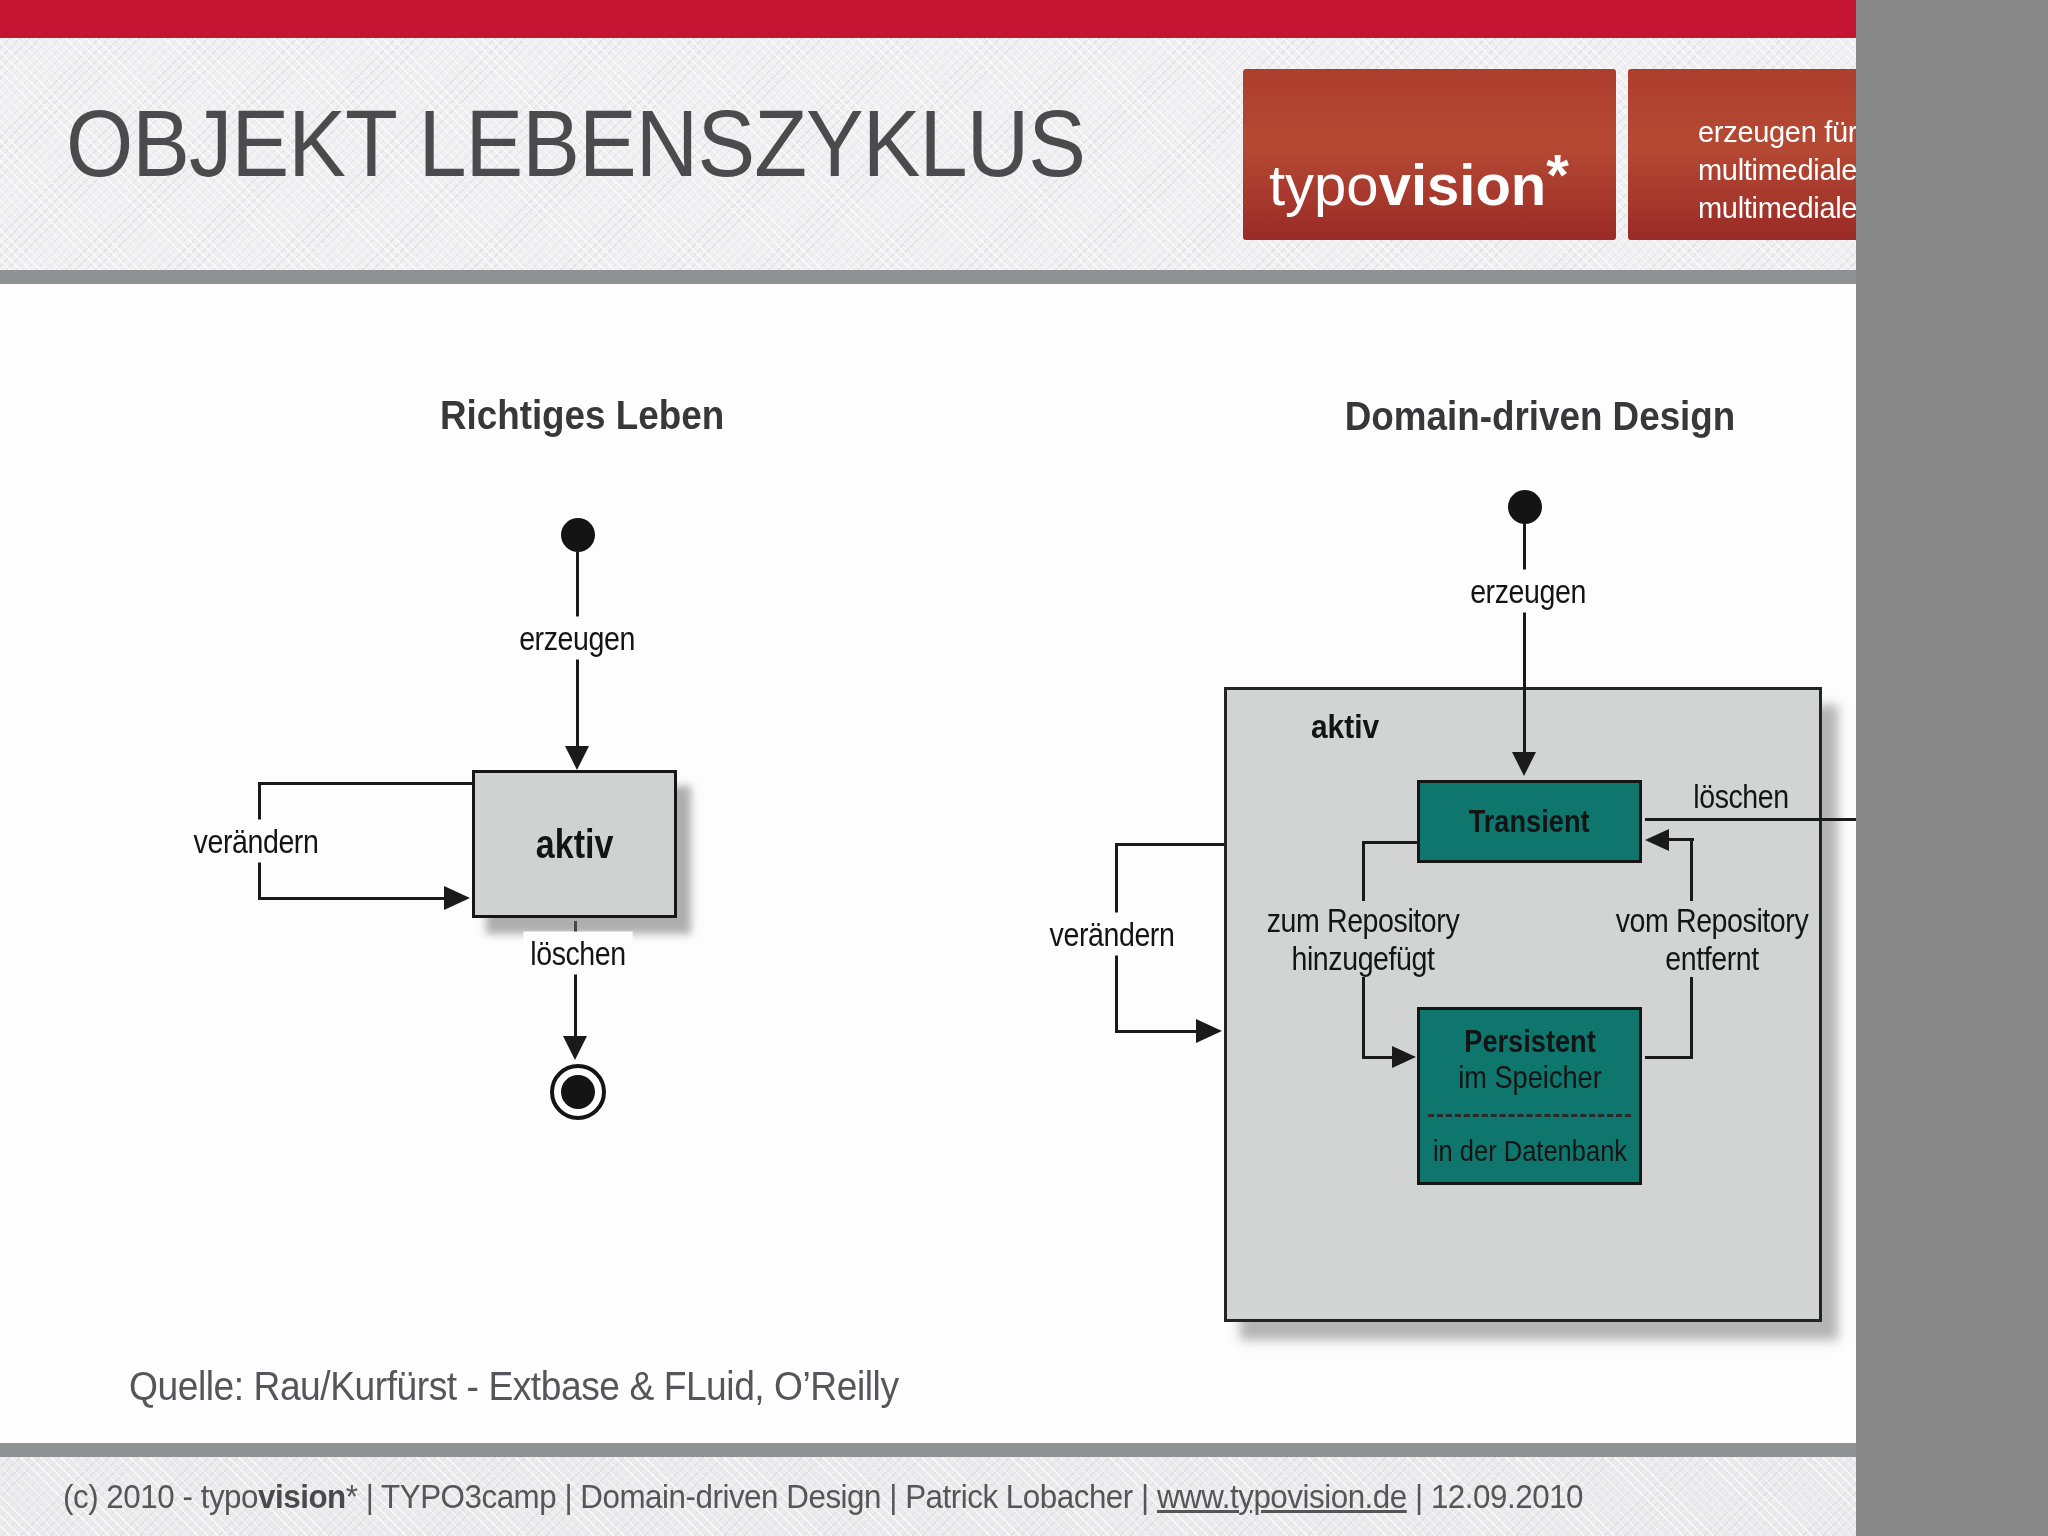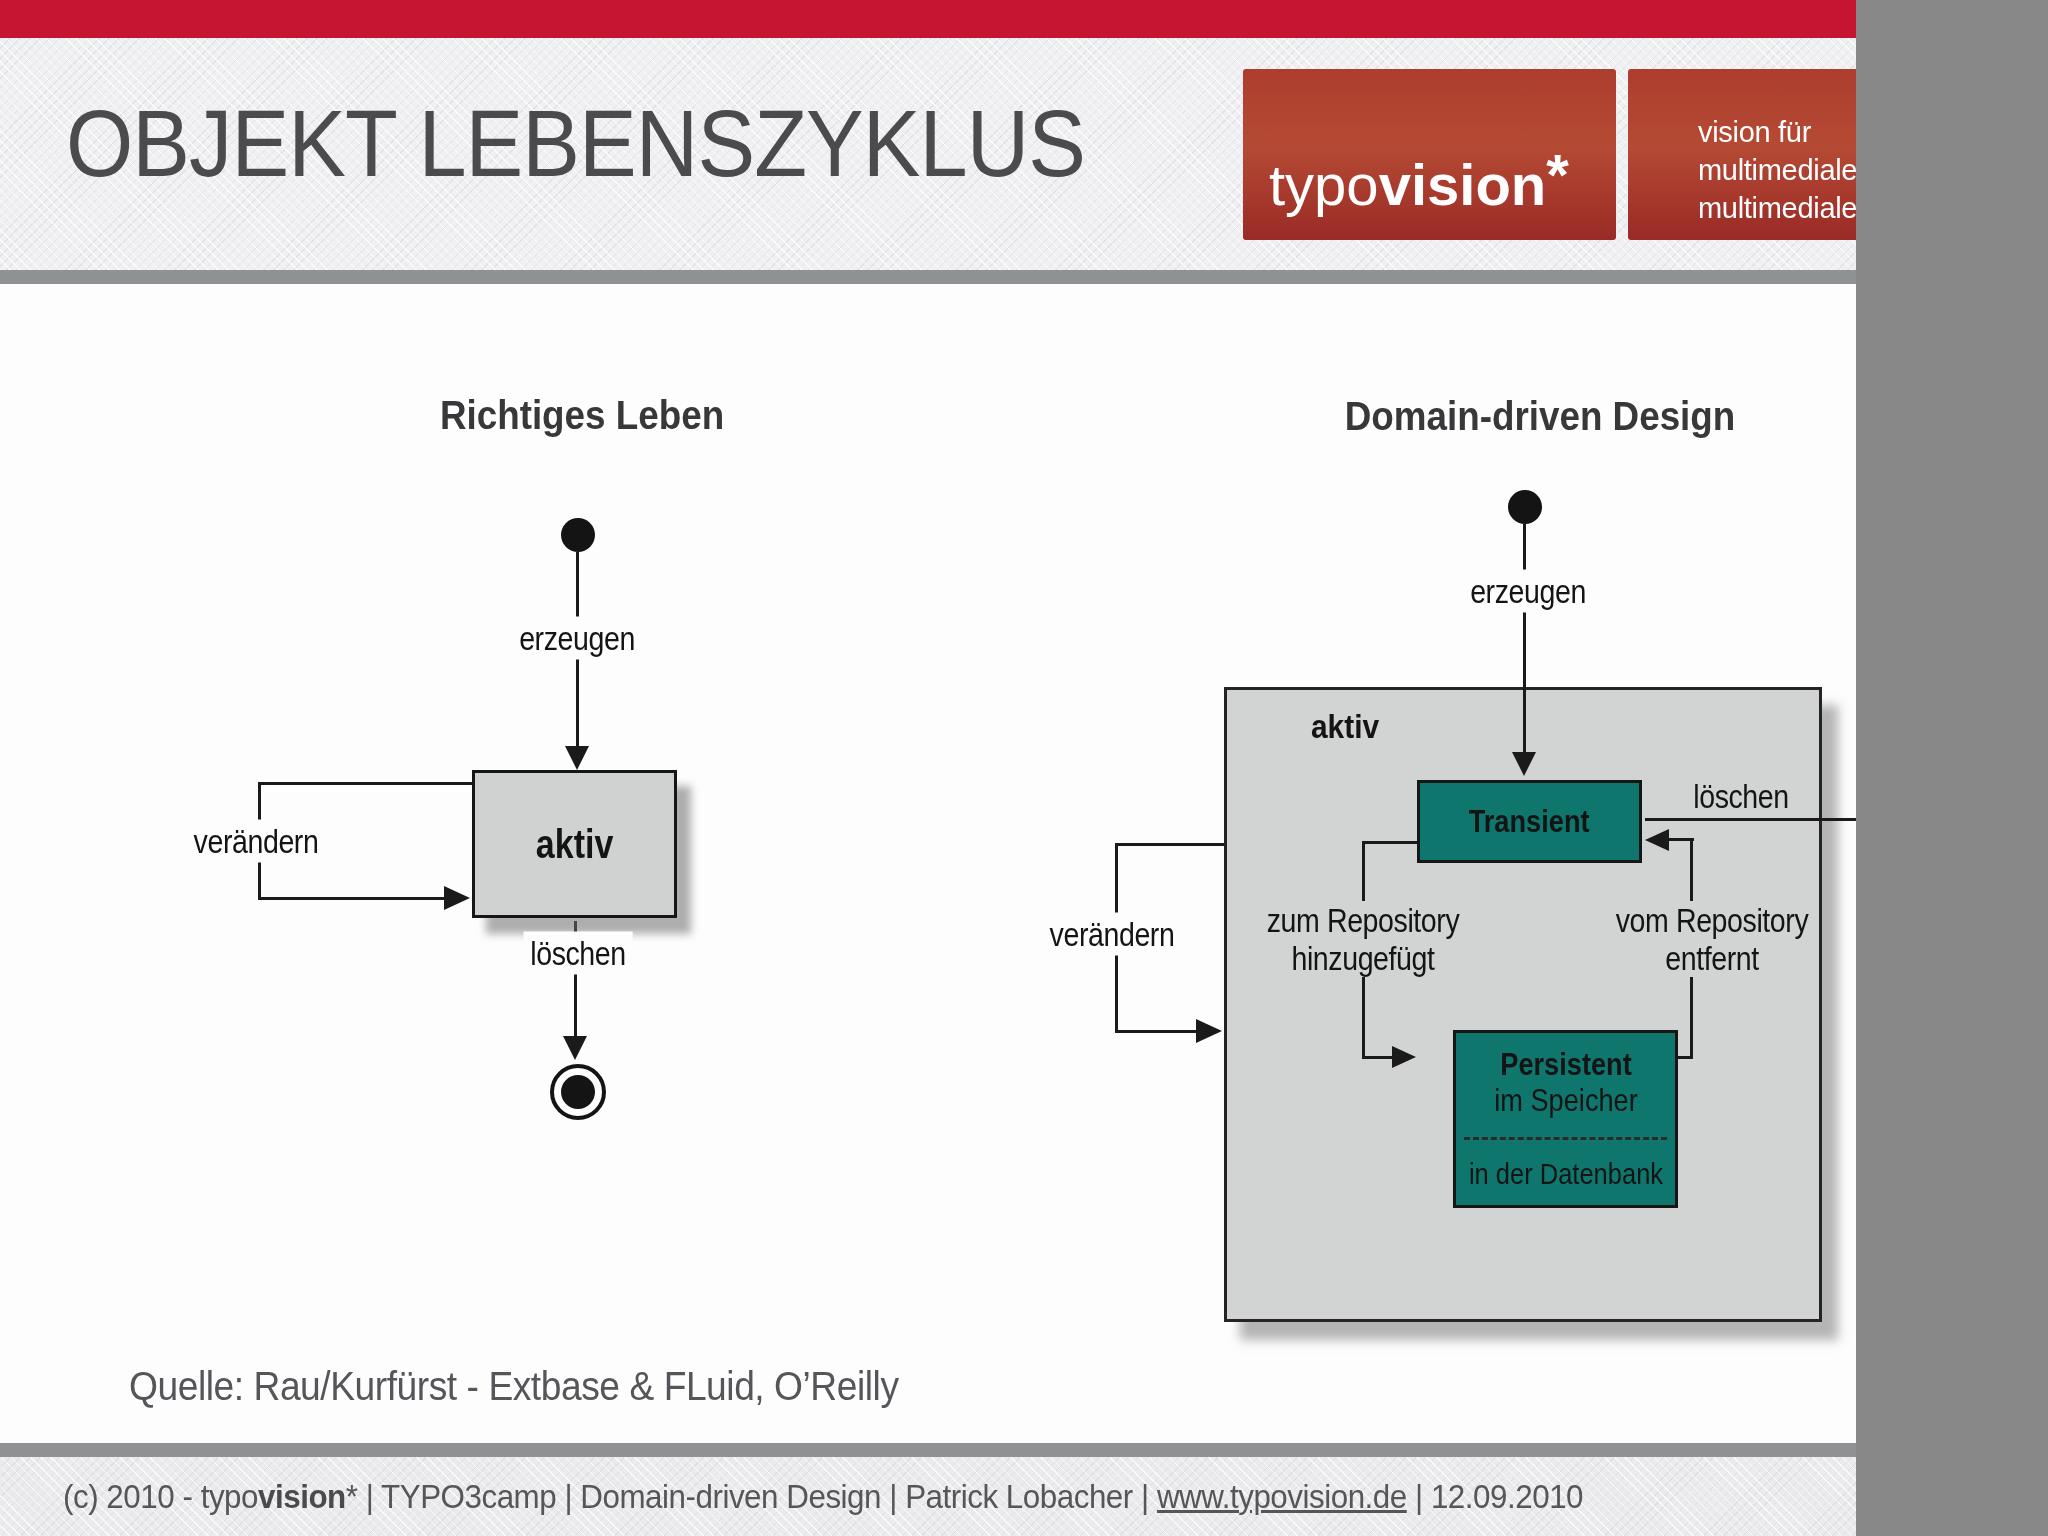--- a/index.html
+++ b/index.html
@@ -63,21 +63,21 @@
   }
   .aktiv-box span{font-weight:bold;font-size:40px;color:#141414;transform:scaleX(.85);}
   .ddd-region{
     position:absolute;left:1224px;top:687px;width:598px;height:635px;box-sizing:border-box;
     background:#d2d3d3;border:3px solid #242424;box-shadow:16px 18px 10px rgba(110,110,110,.5);
   }
   .region-label{position:absolute;transform:translate(-50%,-50%) scaleX(.88);font-weight:bold;font-size:34px;color:#141414;}
   .white-box{position:absolute;box-sizing:border-box;background:#0f766e;border:3px solid #161616;}
   .transient-box{left:1417px;top:780px;width:225px;height:83px;display:flex;align-items:center;justify-content:center;}
   .transient-box span{font-weight:bold;font-size:32px;transform:scaleX(.85);color:#141414;}
-  .persistent-box{left:1417px;top:1030px;width:225px;height:178px;margin-left:36px;}
+  .persistent-box{left:1417px;top:1007px;width:225px;height:178px;}
   .pb-line{position:absolute;left:50%;transform:translateX(-50%) scaleX(.85);white-space:nowrap;color:#141414;}
   .pb-title{top:13px;font-size:32px;font-weight:bold;line-height:36px;}
   .pb-mem{top:49px;font-size:32px;line-height:36px;}
   .pb-dash{position:absolute;left:8px;right:8px;top:104px;border-top:3px dashed #2a2a2a;}
   .pb-db{top:124px;font-size:30px;line-height:34px;}
 
   .source-note{
     position:absolute;left:129px;top:1386px;transform:translateY(-50%) scaleX(.93);transform-origin:left center;
     font-size:40px;color:#56565a;letter-spacing:-.5px;white-space:nowrap;
   }
@@ -89,21 +89,21 @@
 
   <div class="header textured"></div>
   <div class="top-red-bar"></div>
   <div class="slide-title">OBJEKT LEBENSZYKLUS</div>
 
   <div class="logo-box left">
     <div class="logo-wordmark"><span>typo</span><span class="bold">vision</span><span class="logo-star">*</span></div>
   </div>
   <div class="logo-box right">
     <div class="logo-tagline">
-      <div>vision für</div>
+      <div>erzeugen für</div>
       <div>multimediale</div>
       <div>multimediale</div>
     </div>
   </div>
 
   <div class="divider d1"></div>
   <div class="content-bg"></div>
 
   <div class="dheading" style="left:582px;top:415px;">Richtiges Leben</div>
 

